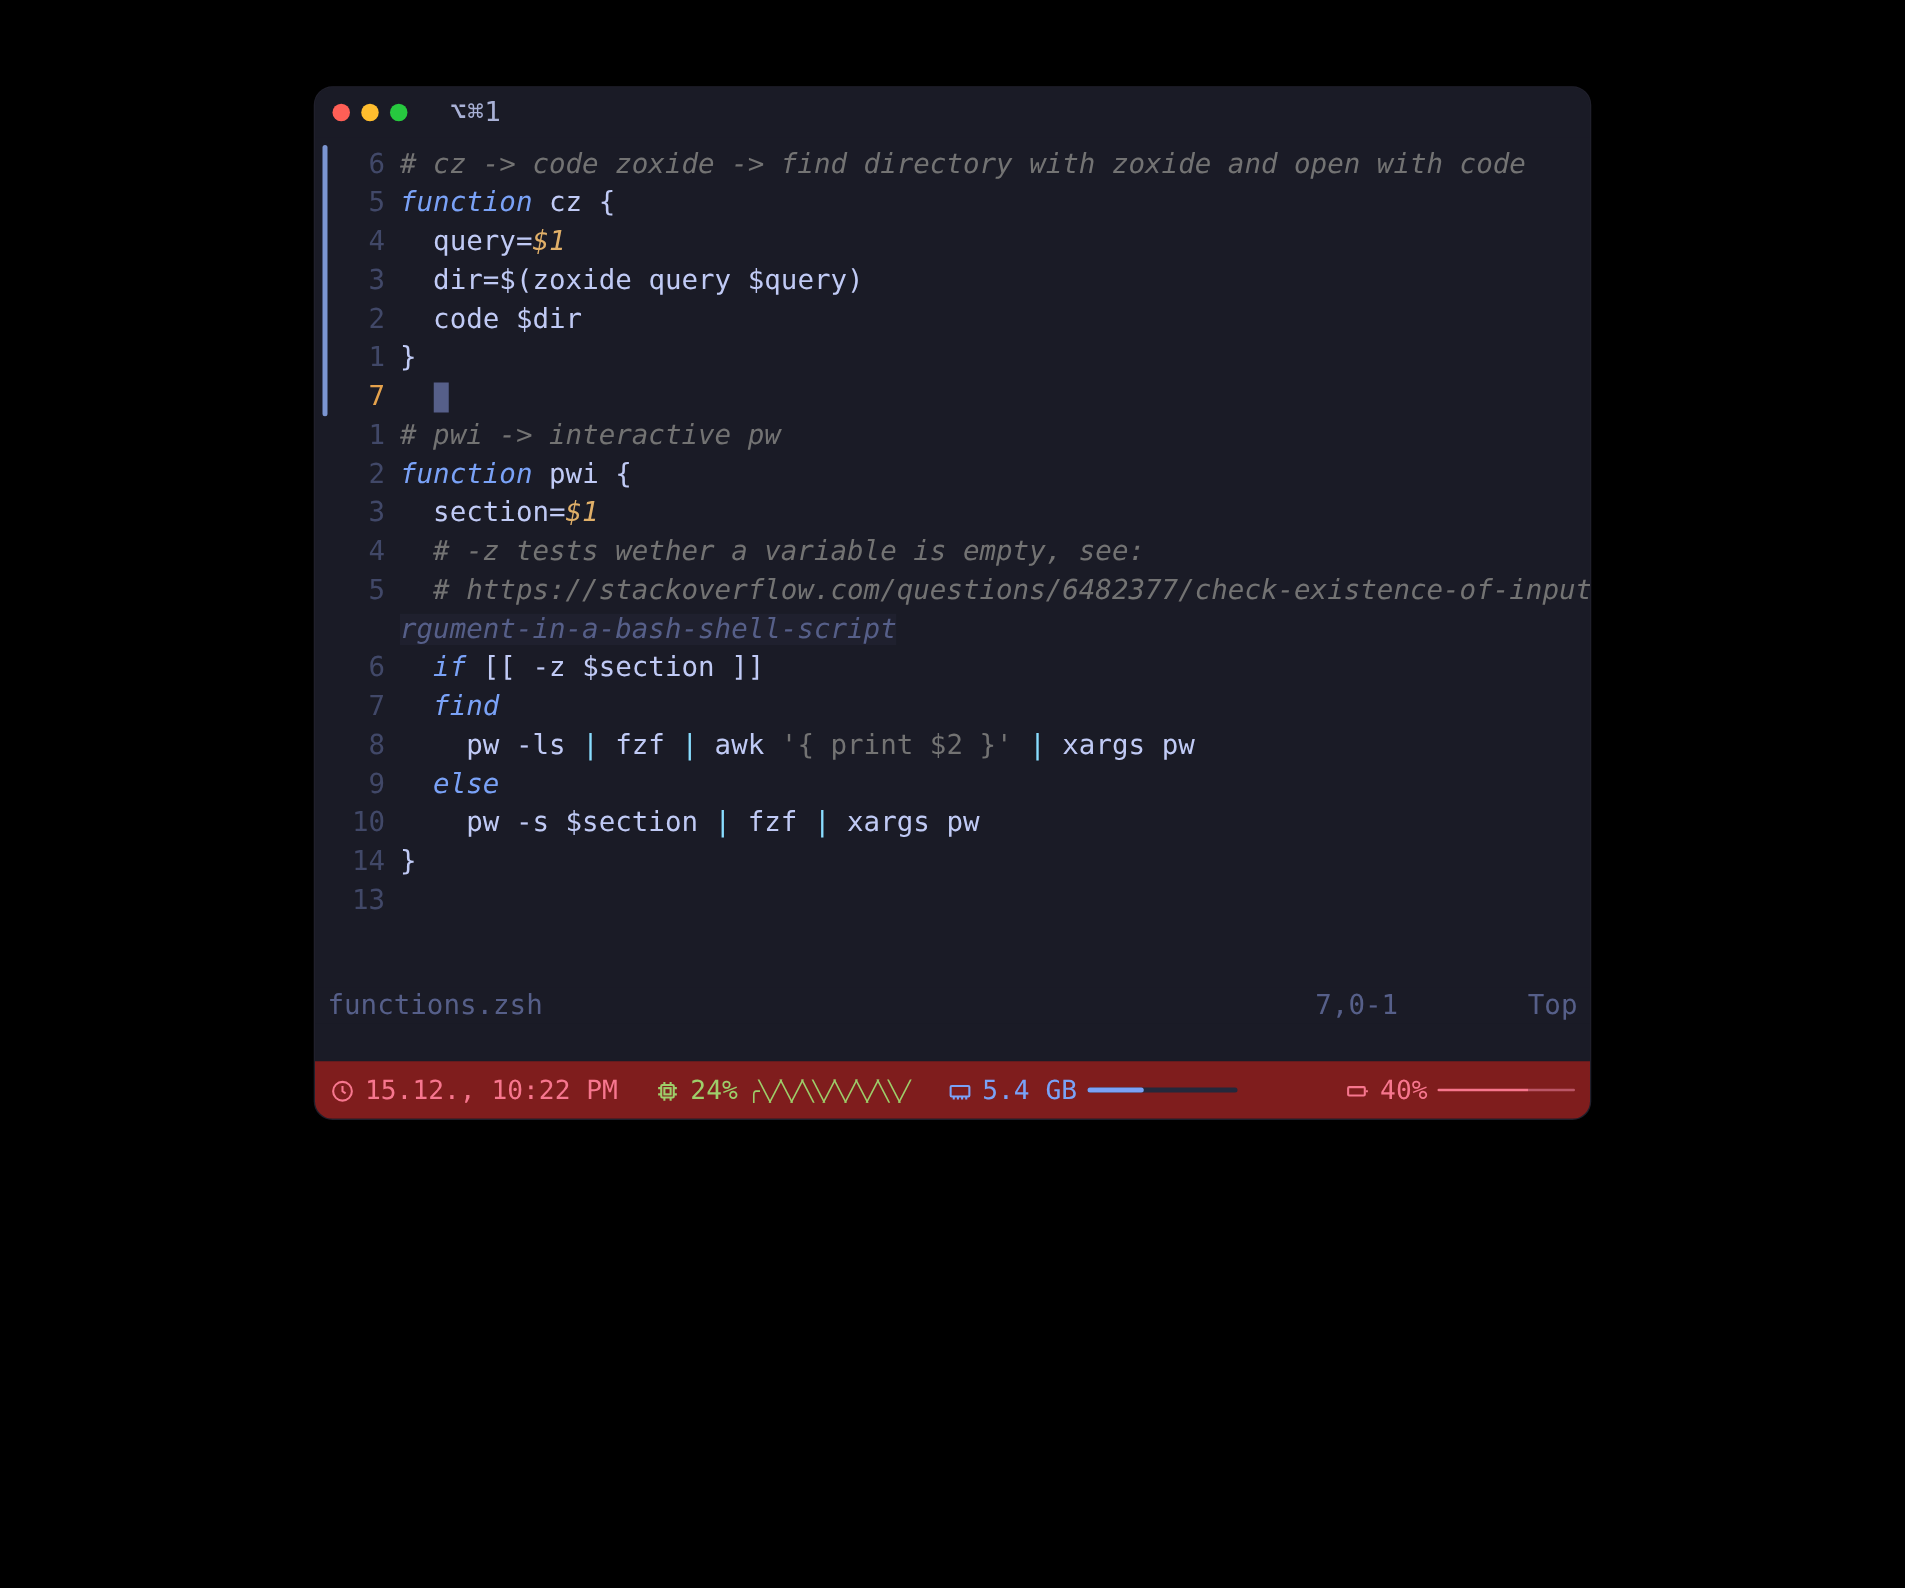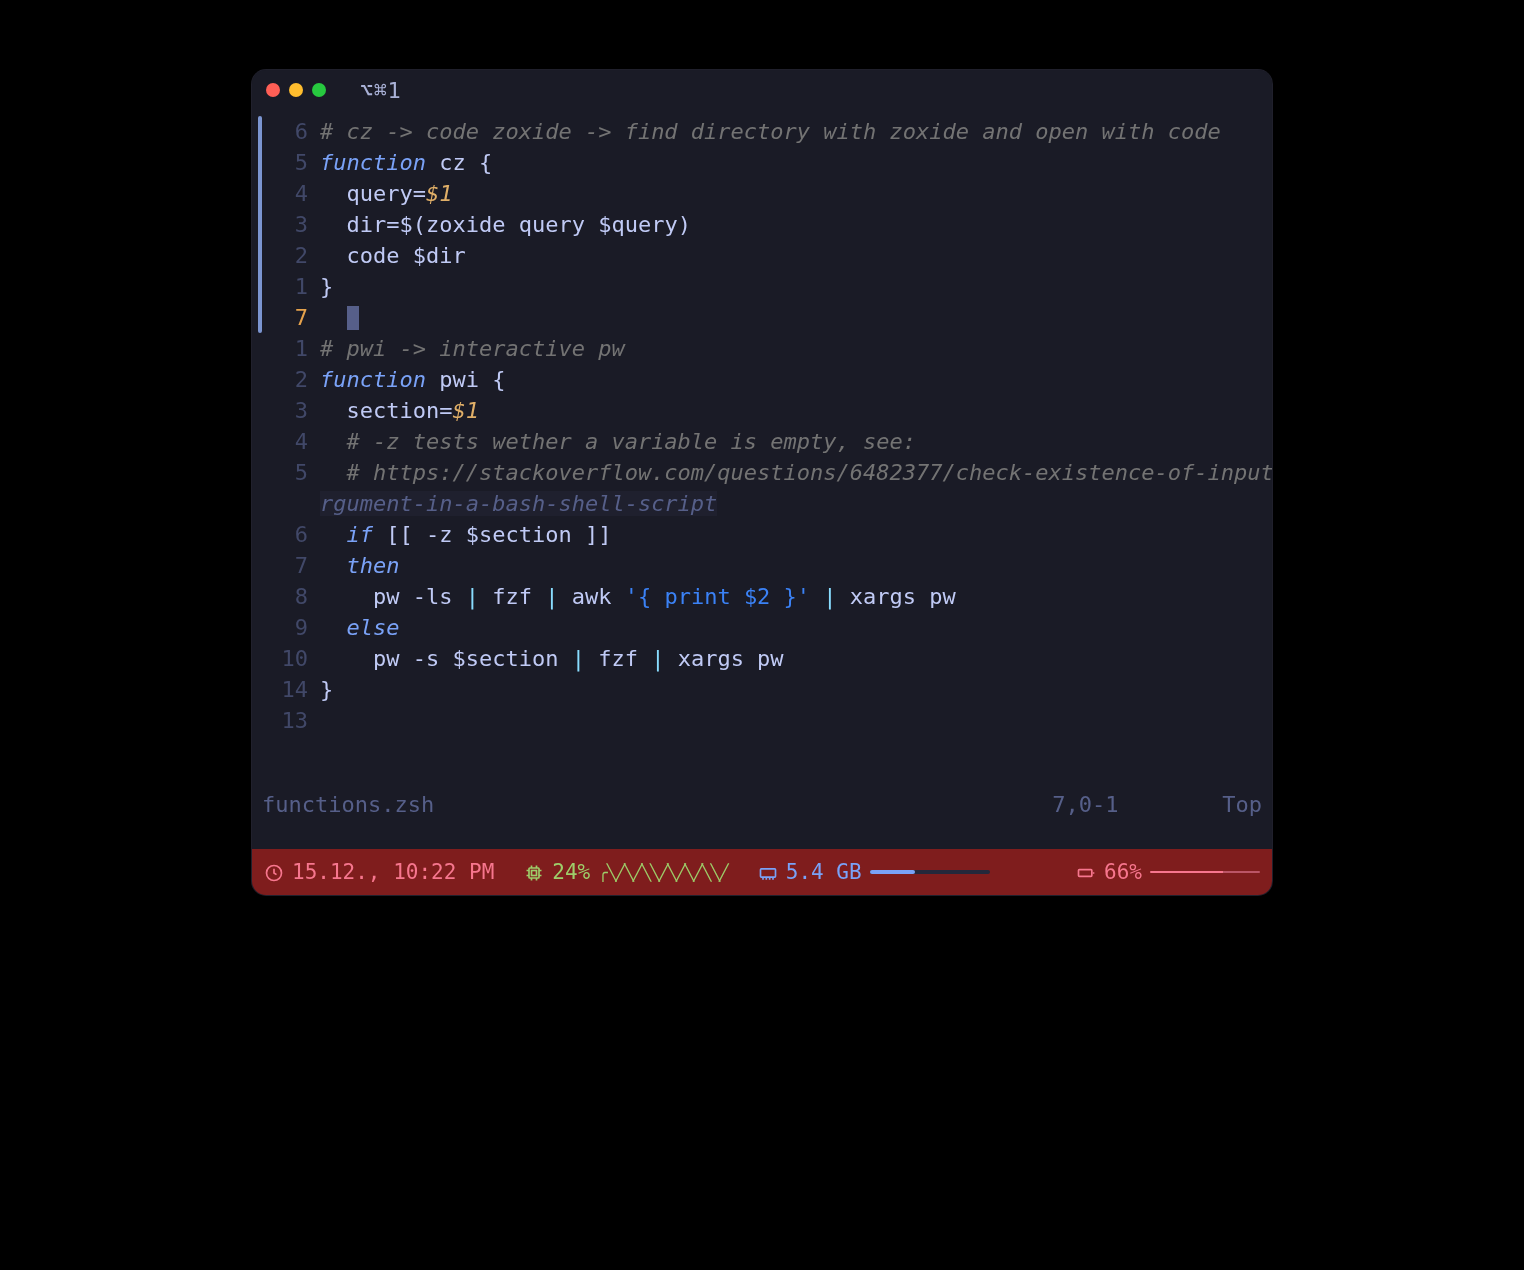--- a/index.html
+++ b/index.html
@@ -84,21 +84,21 @@
   }
   .code { color: #c0caf5; }
   .comment { color: #737373; font-style: italic; }
   .keyword { color: #7aa2f7; font-style: italic; margin-top: 11px; }
   .funcname { color: #c0caf5; text-align: right; }
   .brace { color: #c0caf5; }
   .var { color: #c0caf5; }
   .param { color: #e0af68; font-style: italic; }
   .subsh { color: #c0caf5; }
   .cmd { color: #c0caf5; }
-  .string { color: #3b82f6; }
+  .string { color: #737373; }
   .ctrl { color: #7aa2f7; font-style: italic; }
   .pipe { color: #89ddff; }
   .cursor-block {
     display: inline-block;
     width: 12px;
     height: 24px;
     background: #565f89;
     vertical-align: text-bottom;
   }
   .wrap-hl { color: #565f89; font-style: italic; background: #1f202e; }
@@ -174,21 +174,21 @@
     <div class="line"><span class="gutter">2</span><span class="code"><span class="cmd">  code </span><span class="var">$dir</span></span></div>
     <div class="line"><span class="gutter">1</span><span class="code brace">}</span></div>
     <div class="line"><span class="gutter gutter-current">7</span><span class="code">  <span class="cursor-block"></span></span></div>
     <div class="line"><span class="gutter">1</span><span class="code comment"># pwi -&gt; interactive pw</span></div>
     <div class="line"><span class="gutter">2</span><span class="code"><span class="keyword">function</span><span class="funcname"> pwi </span><span class="brace">{</span></span></div>
     <div class="line"><span class="gutter">3</span><span class="code"><span class="var">  section=</span><span class="param">$1</span></span></div>
     <div class="line"><span class="gutter">4</span><span class="code comment">  # -z tests wether a variable is empty, see:</span></div>
     <div class="line"><span class="gutter">5</span><span class="code comment">  # https://stackoverflow.com/questions/6482377/check-existence-of-input-a</span></div>
     <div class="line"><span class="gutter"></span><span class="code"><span class="wrap-hl">rgument-in-a-bash-shell-script</span></span></div>
     <div class="line"><span class="gutter">6</span><span class="code"><span class="ctrl">  if</span><span class="var"> [[ -z </span><span class="var">$section</span><span class="var"> ]]</span></span></div>
-    <div class="line"><span class="gutter">7</span><span class="code ctrl">  then</span></div>
+    <div class="line"><span class="gutter">7</span><span class="code ctrl">  find</span></div>
     <div class="line"><span class="gutter">8</span><span class="code"><span class="cmd">    pw -ls </span><span class="pipe">|</span><span class="cmd"> fzf </span><span class="pipe">|</span><span class="cmd"> awk </span><span class="string">'{ print $2 }'</span><span class="pipe"> |</span><span class="cmd"> xargs pw</span></span></div>
     <div class="line"><span class="gutter">9</span><span class="code ctrl">  else</span></div>
     <div class="line"><span class="gutter">10</span><span class="code"><span class="cmd">    pw -s </span><span class="var">$section</span><span class="cmd"> </span><span class="pipe">|</span><span class="cmd"> fzf </span><span class="pipe">|</span><span class="cmd"> xargs pw</span></span></div>
     <div class="line"><span class="gutter">14</span><span class="code brace">}</span></div>
     <div class="line"><span class="gutter">13</span><span class="code"></span></div>
   </div>
 
   <div class="statusline">
     <span class="sl-file">functions.zsh</span>
     <span class="sl-pos">7,0-1</span>
@@ -227,20 +227,20 @@
       <span class="mem-text">5.4 GB</span>
       <div class="mem-bar"></div>
     </div>
     <div class="tmux-seg" style="margin-left:auto">
       <span class="bat-icon">
         <svg class="icon" viewBox="0 0 24 24" fill="none" stroke="currentColor" stroke-width="2">
             <rect x="3" y="8" width="16" height="8" rx="1"></rect>
             <path d="M21 11v2"></path>
           </svg>
       </span>
-      <span class="bat-text">66%</span>
+      <span class="bat-text">40%</span>
       <div class="bat-graph">
           <div class="bat-line"></div>
         </div>
     </div>
   </div>
 
 </div>
 
 </body></html>

